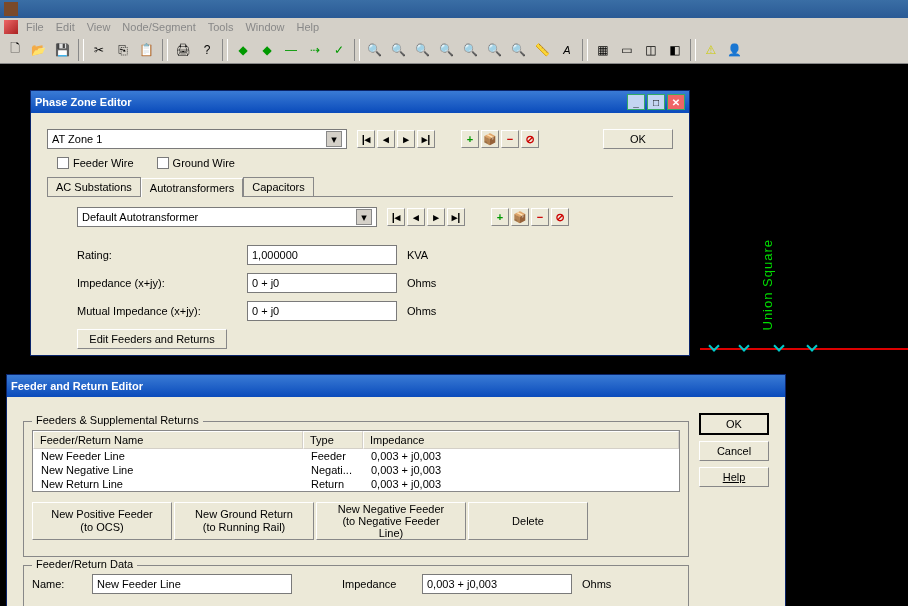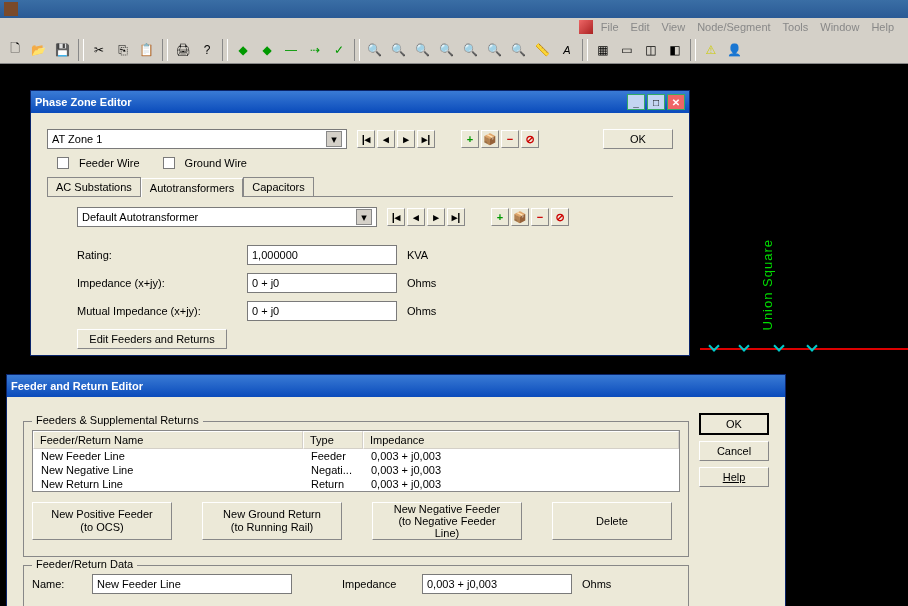--- a/index.html
+++ b/index.html
@@ -3,21 +3,21 @@
 <meta charset="utf-8">
 <style>
 * { box-sizing: border-box; margin: 0; padding: 0; font-family: Tahoma, Arial, sans-serif; font-size: 11px; }
 body { background: #000; width: 908px; height: 606px; overflow: hidden; position: relative; }
 
 
 .titlebar { background: linear-gradient(#3a6ea5, #2a5a95); height: 18px; color: #fff; display: flex; align-items: center; padding: 0 4px; font-weight: bold; }
 .titlebar .icon { width: 14px; height: 14px; background: #7a4a2a; margin-right: 4px; }
 
 
-.menubar { background: #d4d0c8; height: 18px; display: flex; align-items: center; padding: 0 4px; color: #888; gap: 2px; justify-content: flex-end; }
+.menubar { background: #d4d0c8; height: 18px; display: flex; align-items: center; padding: 0 4px; color: #888; gap: 2px; }
 .menubar span { margin-right: 10px; cursor: default; }
 .menu-icon { width: 14px; height: 14px; background: linear-gradient(135deg,#e66,#a22); margin-right: 6px; }
 
 
 .toolbar { background: #d4d0c8; height: 28px; display: flex; align-items: center; padding: 2px 4px; gap: 2px; border-bottom: 1px solid #888; }
 .tbtn { width: 22px; height: 22px; background: #d4d0c8; border: 1px solid #d4d0c8; display: flex; align-items: center; justify-content: center; font-size: 12px; }
 .tsep { width: 6px; height: 22px; border-left: 1px solid #888; border-right: 1px solid #fff; margin: 0 2px; }
 
 
 .canvas { position: absolute; top: 64px; left: 0; right: 0; bottom: 0; background: #000; }
@@ -29,21 +29,21 @@
 .dialog { position: absolute; background: #ece9d8; border: 1px solid #0a246a; box-shadow: 2px 2px 4px rgba(0,0,0,0.3); }
 .dialog-title { height: 22px; background: linear-gradient(#3a7bd5, #0a4bbb); color: #fff; font-weight: bold; display: flex; align-items: center; padding: 0 4px; }
 .dialog-title .spacer { flex: 1; }
 .dlgbtn { width: 18px; height: 16px; background: #c3d5f2; border: 1px solid #3a6; margin-left: 2px; display: flex; align-items: center; justify-content: center; font-size: 10px; color: #000; }
 .dlgbtn.close { background: #e66; color: #fff; }
 .dialog-body { padding: 16px; color: #000; }
 
 
 .select { background: #fff; border: 1px solid #7a7a7a; height: 20px; display: flex; align-items: center; padding: 0 4px; }
 .select .arrow { margin-left: auto; width: 16px; height: 16px; background: #d4d0c8; border: 1px solid #888; display: flex; align-items: center; justify-content: center; }
-.checkbox { display: inline-flex; align-items: flex-start; gap: 10px; margin-right: 20px; }
+.checkbox { display: inline-flex; align-items: flex-start; gap: 4px; margin-right: 20px; }
 .checkbox .box { width: 12px; height: 12px; background: #fff; border: 1px solid #7a7a7a; }
 .input { background: #fff; border: 1px solid #7a7a7a; height: 20px; padding: 0 4px; display: flex; align-items: center; }
 .btn { background: #ece9d8; border: 1px solid #888; border-top-color: #fff; border-left-color: #fff; padding: 3px 10px; text-align: center; cursor: default; }
 
 
 .tabs { display: flex; border-bottom: 1px solid #888; margin-top: 6px; }
 .tab { padding: 3px 8px; border: 1px solid #888; border-bottom: none; background: #ece9d8; position: relative; }
 .tab.active { background: #ece9d8; top: 1px; border-top-color:#fff; border-left-color:#fff; }
 
 
@@ -246,21 +246,21 @@
             <div class="td" style="width:270px">New Negative Line</div>
             <div class="td" style="width:60px">Negati...</div>
             <div class="td">0,003 + j0,003</div>
           </div>
           <div class="trow">
             <div class="td" style="width:270px">New Return Line</div>
             <div class="td" style="width:60px">Return</div>
             <div class="td">0,003 + j0,003</div>
           </div>
         </div>
-        <div class="row" style="margin-top:10px; gap:30px;">
+        <div class="row" style="margin-top:10px; gap:2px;">
           <div class="btn" style="width:140px; white-space:pre-line; height:38px; line-height:1.2; display:flex; align-items:center; justify-content:center"><span>New Positive Feeder
 (to OCS)</span></div>
           <div class="btn" style="width:140px; white-space:pre-line; height:38px; line-height:1.2; display:flex; align-items:center; justify-content:center"><span>New Ground Return
 (to Running Rail)</span></div>
           <div class="btn" style="width:150px; white-space:pre-line; height:38px; line-height:1.1; display:flex; align-items:center; justify-content:center"><span>New Negative Feeder
 (to Negative Feeder
 Line)</span></div>
           <div class="btn" style="width:120px; height:38px; display:flex; align-items:center; justify-content:center">
               <span>Delete</span>
             </div>

